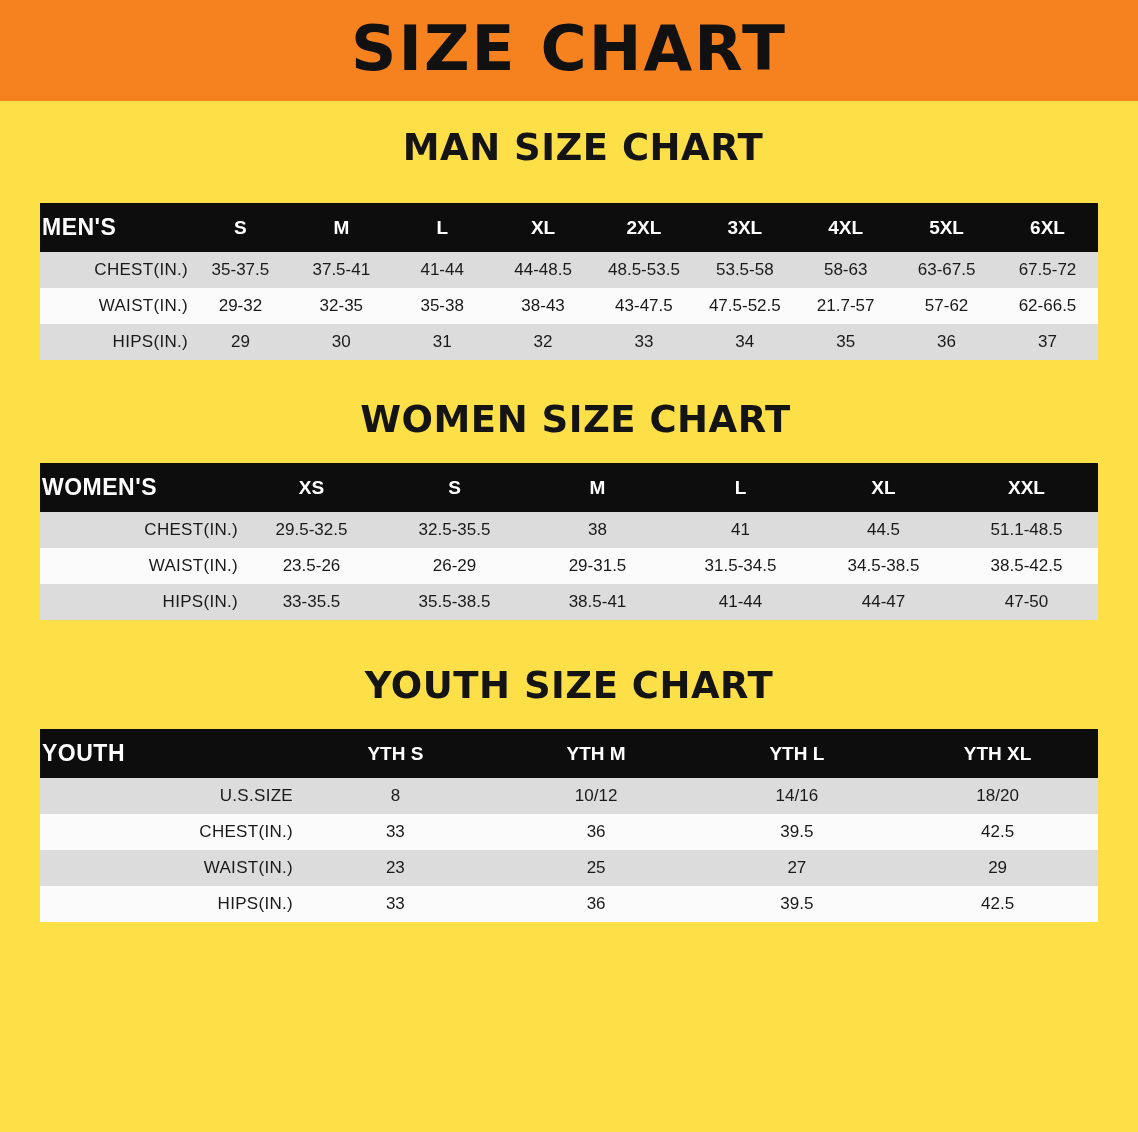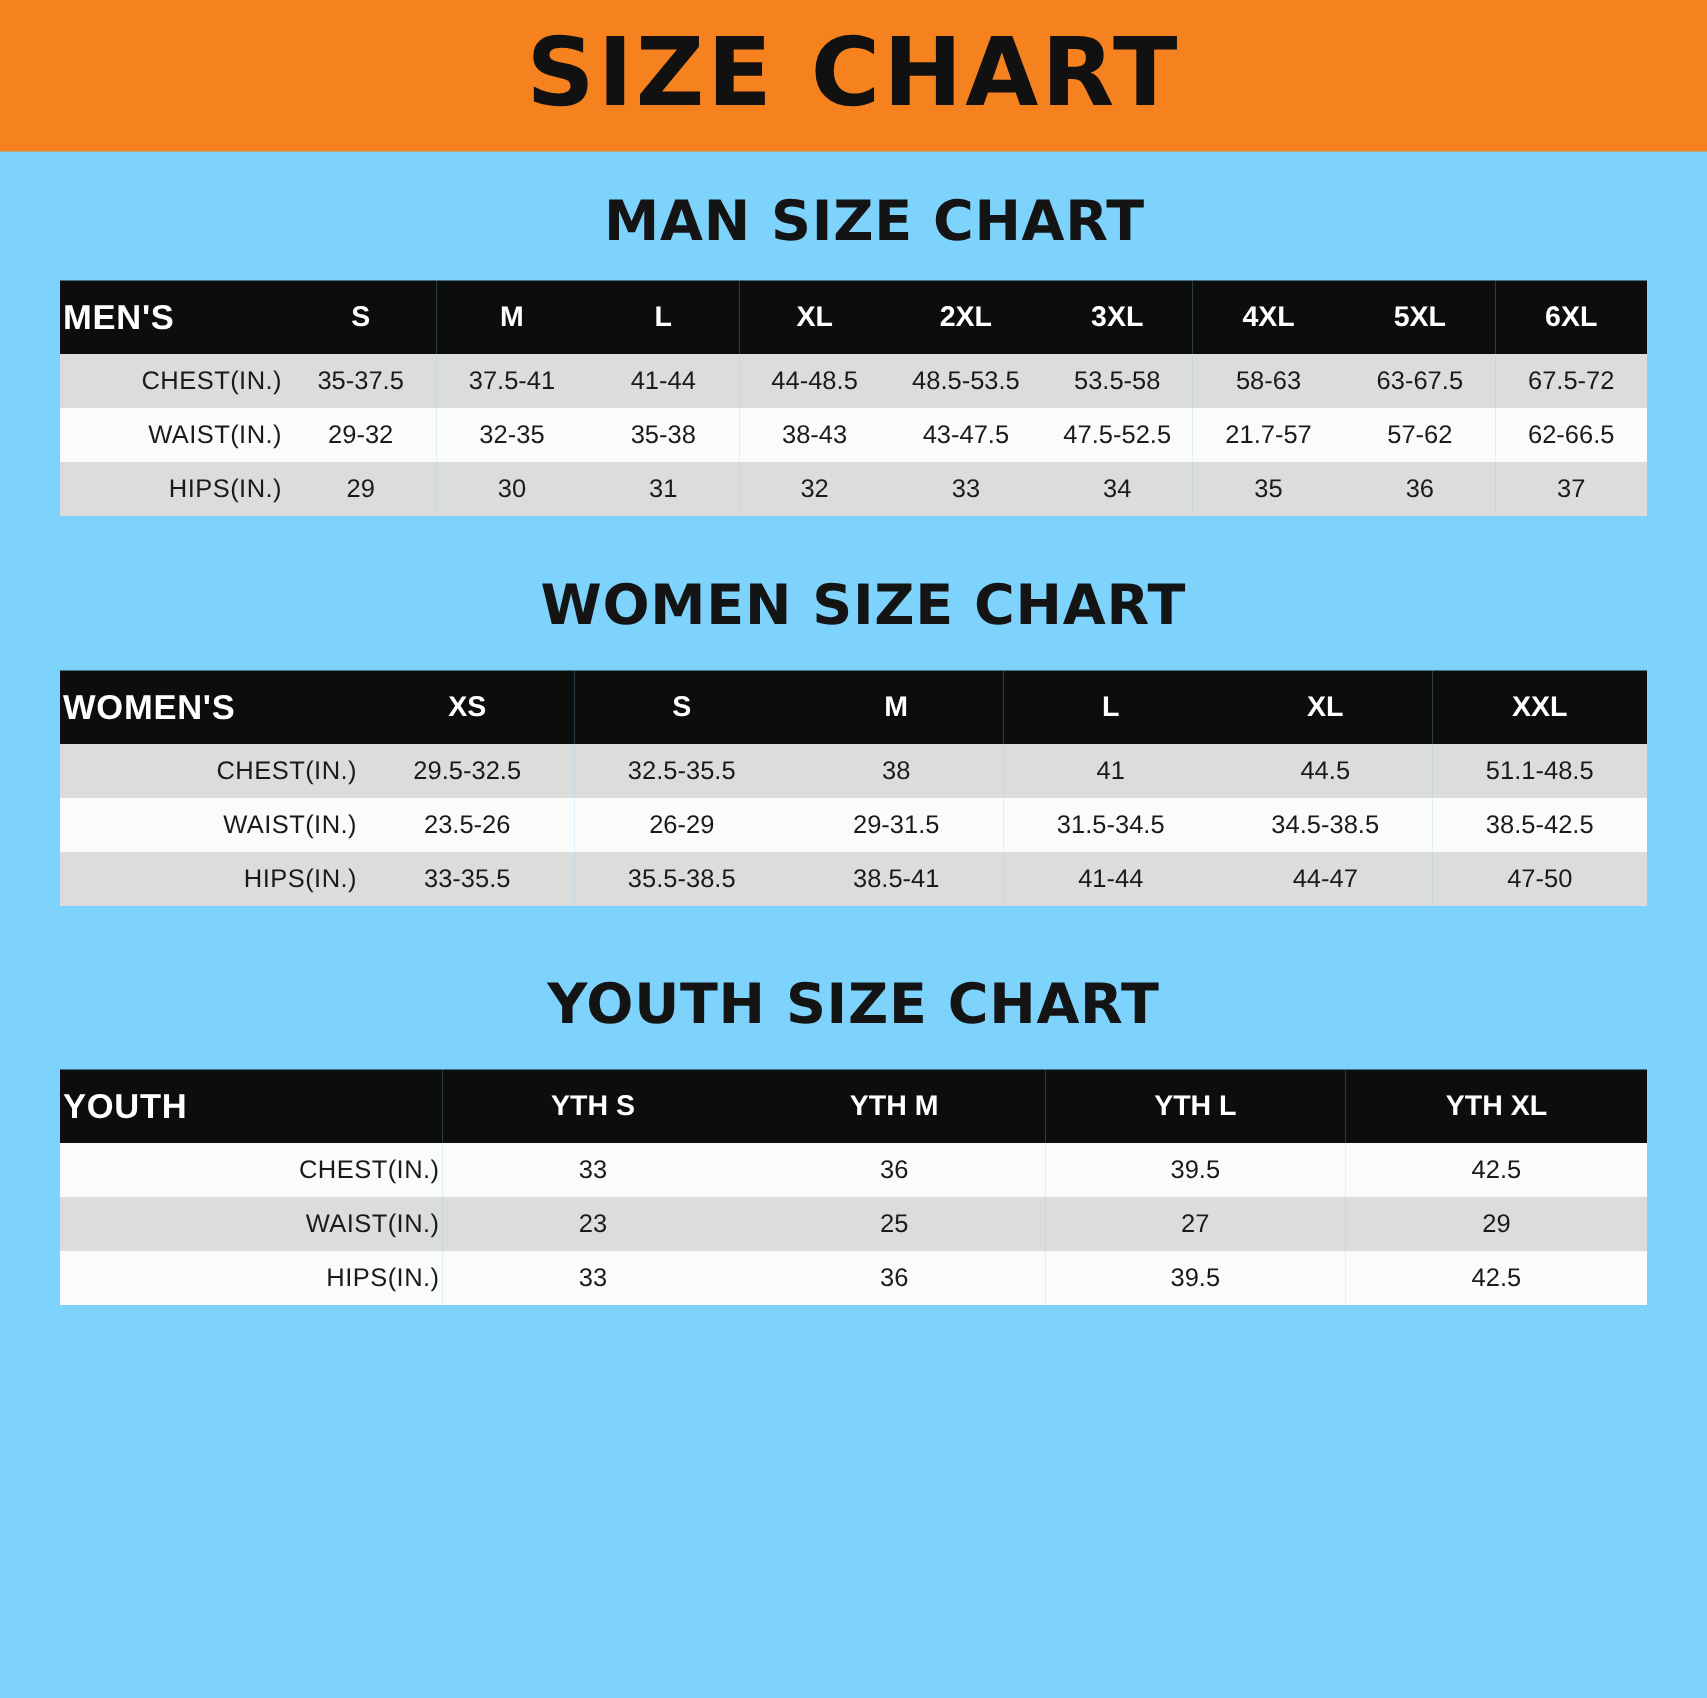--- a/index.html
+++ b/index.html
@@ -11,21 +11,21 @@
     width: 1138px;
     height: 1132px;
     font-family: "Liberation Sans", sans-serif;
     color: #111111;
     overflow: hidden;
   }
   .page {
     width: 1138px;
     height: 1132px;
     position: relative;
-    background: #7dd3fc;
+    background: #fde047;
   }
 
   
   .banner {
     height: 101px;
     background: #f5821f;
     display: flex;
     align-items: center;
     justify-content: center;
   }
@@ -41,21 +41,21 @@
 
   
   .section-title {
     text-align: center;
     font-family: "DejaVu Sans", sans-serif;
     font-weight: bold;
     font-size: 37px;
     color: #141414;
     letter-spacing: 0.5px;
   }
-  .men-title   { margin: 25px 0 18px 0; padding-left: 28px; }
+  .men-title   { margin: 25px 0 34px 0; padding-left: 28px; }
   .women-title { margin: 38px 0 22px 13px; }
   .youth-title { margin: 44px 0 22px 0; }
 
   
   .table-wrap {
     margin: 0 40px;
   }
   table.size {
     width: 1058px;
     border-collapse: collapse;
@@ -268,20 +268,27 @@
       <thead>
         <tr>
           <th class="rowlabel">YOUTH</th>
           <th>YTH S</th>
           <th>YTH M</th>
           <th>YTH L</th>
           <th>YTH XL</th>
         </tr>
       </thead>
       <tbody>
+        <tr class="shade">
+          <td class="rowlabel">U.S.SIZE</td>
+          <td>8</td>
+          <td>10/12</td>
+          <td>14/16</td>
+          <td>18/20</td>
+        </tr>
         <tr class="plain">
           <td class="rowlabel">CHEST(IN.)</td>
           <td>33</td>
           <td>36</td>
           <td>39.5</td>
           <td>42.5</td>
         </tr>
         <tr class="shade">
           <td class="rowlabel">WAIST(IN.)</td>
           <td>23</td>

